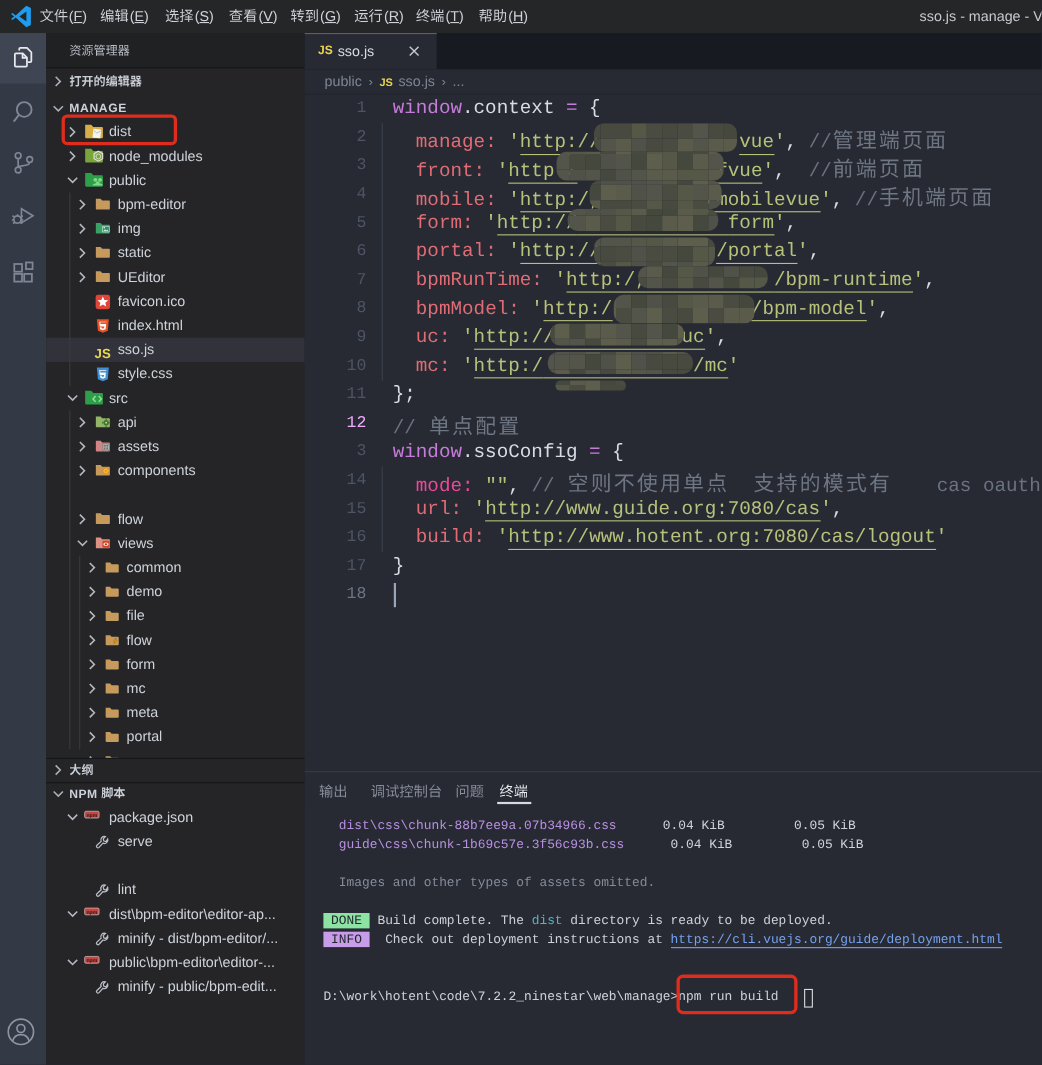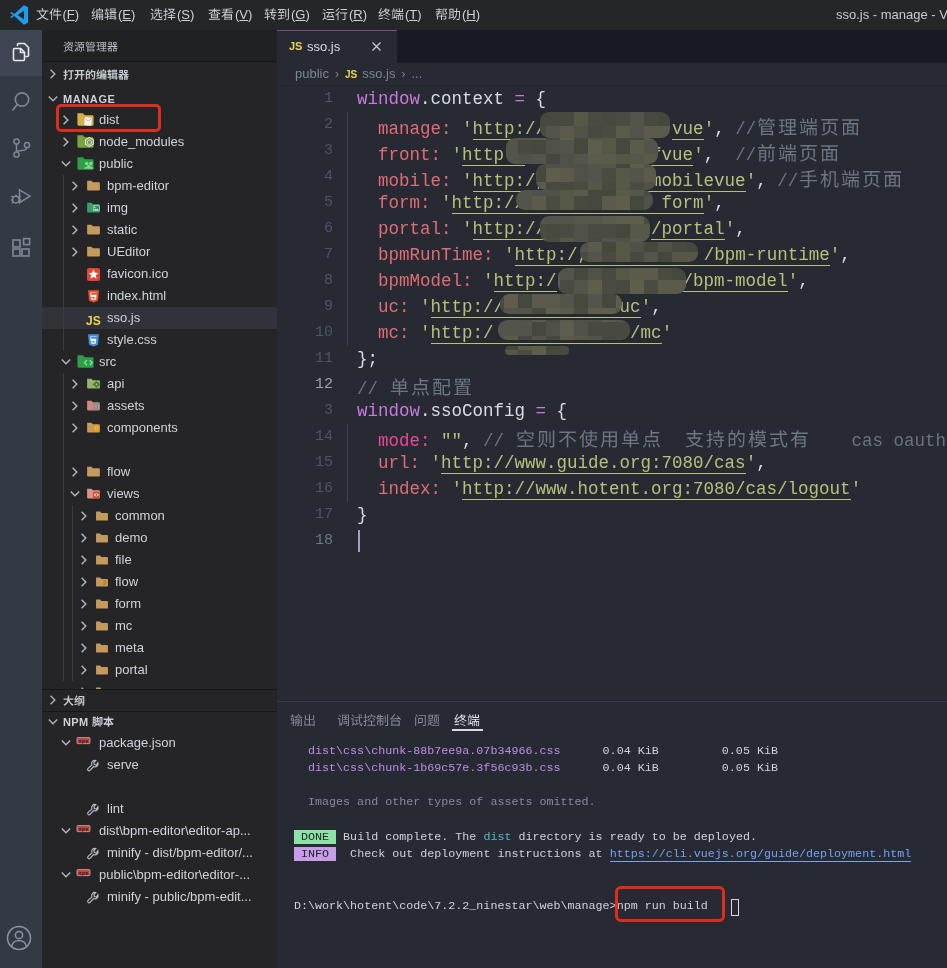--- a/index.html
+++ b/index.html
@@ -433,21 +433,21 @@
 <div class="ln" style="left:293px;top:112px;color:#4d5564">2</div>
 <div class="ln" style="left:293px;top:138px;color:#4d5564">3</div>
 <div class="ln" style="left:293px;top:164px;color:#4d5564">4</div>
 <div class="ln" style="left:293px;top:190px;color:#4d5564">5</div>
 <div class="ln" style="left:293px;top:216px;color:#4d5564">6</div>
 <div class="ln" style="left:293px;top:242px;color:#4d5564">7</div>
 <div class="ln" style="left:293px;top:268px;color:#4d5564">8</div>
 <div class="ln" style="left:293px;top:294px;color:#4d5564">9</div>
 <div class="ln" style="left:293px;top:320px;color:#4d5564">10</div>
 <div class="ln" style="left:293px;top:346px;color:#4d5564">11</div>
-<div class="ln" style="left:293px;top:372px;color:#a3a3a3">12</div>
+<div class="ln" style="left:293px;top:372px;color:#f0abfc">12</div>
 <div class="ln" style="left:293px;top:398px;color:#4d5564">3</div>
 <div class="ln" style="left:293px;top:424px;color:#4d5564">14</div>
 <div class="ln" style="left:293px;top:450px;color:#4d5564">15</div>
 <div class="ln" style="left:293px;top:476px;color:#4d5564">16</div>
 <div class="ln" style="left:293px;top:502px;color:#4d5564">17</div>
 <div class="ln" style="left:293px;top:528px;color:#6d7584">18</div>
 <div class="cl" style="top:86px"><span style="color:#c77bdb">window</span>.context <span style="color:#c77bdb">=</span> {</div>
 <div class="cl" style="top:112px">  <span style="color:#e06c75">manage:</span> <span style="color:#b6c17a">'</span><span style="color:#b6c17a"><u>http://</u></span><span style="color:#b6c17a">            </span><span style="color:#b6c17a"><u>vue</u></span><span style="color:#b6c17a">'</span>, <span style="color:#6a7280">//</span><svg style="vertical-align:-5.5px;" width="105.0" height="27.5" viewBox="0 0 105.0 27.5">
         <path fill="#6e7683" d="M5 13.7V23.6H6.5V22.9H15.6V23.5H17.1V18.8H6.5V17.5H16V13.7ZM15.6 21.8H6.5V20H15.6ZM9.4 10.2C9.6 10.6 9.8 11 9.9 11.4H2.9V14.6H4.3V12.5H16.9V14.6H18.4V11.4H11.4C11.2 10.9 10.9 10.4 10.6 9.9ZM6.5 14.8H14.7V16.5H6.5ZM4.2 6C3.7 7.7 2.9 9.3 1.8 10.3C2.2 10.5 2.8 10.8 3.1 11C3.6 10.4 4.1 9.6 4.6 8.7H5.9C6.3 9.4 6.7 10.2 6.9 10.8L8.1 10.4C8 9.9 7.6 9.3 7.3 8.7H10.2V7.6H5.1C5.3 7.2 5.4 6.7 5.6 6.3ZM12.2 6C11.9 7.4 11.2 8.8 10.3 9.7C10.7 9.8 11.3 10.1 11.5 10.3C11.9 9.9 12.3 9.3 12.6 8.7H14C14.5 9.4 15.1 10.3 15.3 10.8L16.5 10.3C16.3 9.9 15.9 9.3 15.5 8.7H18.9V7.6H13.1C13.3 7.2 13.5 6.7 13.6 6.3Z M31 11.8H34V14.2H31ZM35.2 11.8H38.1V14.2H35.2ZM31 8.2H34V10.6H31ZM35.2 8.2H38.1V10.6H35.2ZM28 21.6V22.9H40.4V21.6H35.3V19H39.7V17.7H35.3V15.5H39.5V7H29.7V15.5H33.8V17.7H29.5V19H33.8V21.6ZM22.7 20.1 23 21.6C24.7 21 26.9 20.3 28.9 19.6L28.7 18.2L26.6 18.9V14.2H28.5V12.9H26.6V8.7H28.8V7.4H22.9V8.7H25.2V12.9H23.1V14.2H25.2V19.4C24.3 19.7 23.4 19.9 22.7 20.1Z M44 9.7V11H50.4V9.7ZM44.6 12.1C45 14.2 45.3 17 45.4 18.9L46.5 18.7C46.5 16.8 46.1 14.1 45.7 11.9ZM45.9 6.7C46.3 7.5 46.9 8.7 47.1 9.5L48.4 9C48.1 8.3 47.6 7.1 47.1 6.3ZM50.7 16V23.5H52V17.2H53.7V23.4H54.8V17.2H56.6V23.3H57.7V17.2H59.5V22.2C59.5 22.4 59.4 22.5 59.3 22.5C59.1 22.5 58.6 22.5 58.1 22.5C58.3 22.8 58.4 23.3 58.5 23.6C59.4 23.6 59.9 23.6 60.3 23.4C60.7 23.2 60.7 22.9 60.7 22.2V16H55.8L56.4 14.2H61.2V12.9H50.1V14.2H54.8C54.7 14.8 54.6 15.4 54.4 16ZM51 7V11.6H60.5V7H59.1V10.3H56.3V6.1H54.9V10.3H52.3V7ZM48.5 11.7C48.3 14 47.8 17.4 47.4 19.4C46 19.8 44.8 20 43.8 20.2L44.2 21.7C45.9 21.2 48.2 20.6 50.5 20L50.3 18.7L48.5 19.2C48.9 17.1 49.4 14.2 49.7 12Z M72.8 13.3V16.7C72.8 18.7 72 21 65 22.4C65.3 22.7 65.7 23.3 65.8 23.6C73.2 22 74.3 19.3 74.3 16.7V13.3ZM74.4 19.9C76.6 21 79.4 22.6 80.8 23.6L81.7 22.5C80.2 21.4 77.4 19.9 75.2 19ZM67.2 10.7V19.6H68.7V12.1H78.4V19.6H79.9V10.7H73.1C73.4 10.1 73.8 9.3 74.2 8.5H81.8V7.1H65.4V8.5H72.5C72.3 9.2 72 10.1 71.7 10.7Z M92.4 15.7H96.4V17.8H92.4ZM92.4 14.5V12.4H96.4V14.5ZM92.4 19H96.4V21.2H92.4ZM86.1 7.3V8.7H93.4C93.3 9.5 93.1 10.4 92.9 11.1H87V23.6H88.3V22.6H100.6V23.6H102V11.1H94.4L95.1 8.7H103V7.3ZM88.3 21.2V12.4H91.1V21.2ZM100.6 21.2H97.7V12.4H100.6Z"></path>
       </svg></div>
@@ -467,21 +467,21 @@
 <div class="cl" style="top:372px"><span style="color:#6a7280">// </span><svg style="vertical-align:-5.5px;" width="84.0" height="27.5" viewBox="0 0 84.0 27.5">
         <path fill="#6e7683" d="M5.2 13.7H9.7V15.8H5.2ZM11.2 13.7H15.9V15.8H11.2ZM5.2 10.6H9.7V12.6H5.2ZM11.2 10.6H15.9V12.6H11.2ZM14.5 6.2C14 7.1 13.3 8.5 12.6 9.4H8L8.7 9C8.4 8.2 7.5 7 6.7 6.2L5.5 6.7C6.2 7.5 6.9 8.6 7.3 9.4H3.8V17H9.7V18.8H2V20.1H9.7V23.5H11.2V20.1H19V18.8H11.2V17H17.4V9.4H14.2C14.8 8.6 15.4 7.6 16 6.7Z M26.5 13.2H36.4V16.6H26.5ZM28.5 19.6C28.7 20.8 28.9 22.4 28.9 23.4L30.3 23.2C30.3 22.3 30.1 20.7 29.8 19.5ZM32.4 19.6C32.9 20.8 33.5 22.4 33.7 23.4L35.1 23C34.9 22 34.3 20.5 33.7 19.3ZM36.3 19.5C37.2 20.7 38.3 22.4 38.7 23.4L40.1 22.8C39.6 21.8 38.5 20.2 37.5 19ZM25.4 19.1C24.8 20.5 23.8 22 22.8 22.9L24.1 23.5C25.1 22.5 26.1 20.9 26.7 19.5ZM25.2 11.9V17.9H37.9V11.9H32.1V9.4H39.3V8.1H32.1V6.1H30.6V11.9Z M53.5 6.9V8.3H59.3V12.9H53.6V21.2C53.6 22.9 54.1 23.4 55.9 23.4C56.2 23.4 58.7 23.4 59.1 23.4C60.8 23.4 61.2 22.5 61.4 19.4C61 19.3 60.4 19 60.1 18.8C60 21.5 59.8 22 59 22C58.4 22 56.4 22 56 22C55.2 22 55 21.9 55 21.2V14.3H59.3V15.6H60.7V6.9ZM45.7 19H51V21H45.7ZM45.7 18V11.5H47V13C47 14.1 46.8 15.3 45.7 16.3C45.9 16.4 46.2 16.7 46.3 16.8C47.5 15.7 47.8 14.2 47.8 13.1V11.5H48.9V15.1C48.9 16 49.1 16.2 49.9 16.2C50 16.2 50.6 16.2 50.8 16.2H51V18ZM44.1 6.8V8.1H46.8V10.3H44.6V23.5H45.7V22.2H51V23.2H52.2V10.3H50V8.1H52.6V6.8ZM47.8 10.3V8.1H49V10.3ZM49.7 11.5H51V15.4L50.9 15.3C50.9 15.4 50.8 15.4 50.6 15.4C50.5 15.4 50 15.4 49.9 15.4C49.7 15.4 49.7 15.4 49.7 15.1Z M76.4 7.8H79.6V9.5H76.4ZM71.9 7.8H75.1V9.5H71.9ZM67.6 7.8H70.6V9.5H67.6ZM67.6 13.9V21.9H65.1V23H82V21.9H79.4V13.9H73.4L73.7 12.8H81.5V11.7H73.9L74.1 10.6H81V6.8H66.2V10.6H72.6L72.5 11.7H65.3V12.8H72.3L72.1 13.9ZM69 21.9V20.7H77.9V21.9ZM69 16.8H77.9V17.9H69ZM69 16V14.9H77.9V16ZM69 18.8H77.9V19.9H69Z"></path>
       </svg></div>
 <div class="cl" style="top:398px"><span style="color:#c77bdb">window</span>.ssoConfig <span style="color:#c77bdb">=</span> {</div>
 <div class="cl" style="top:424px">  <span style="color:#ec4899">mode:</span> <span style="color:#b6c17a">""</span>, <span style="color:#6a7280">// </span><svg style="vertical-align:-5.5px;" width="147.0" height="27.5" viewBox="0 0 147.0 27.5">
         <path fill="#6e7683" d="M11.7 11.8C13.7 12.8 16.2 14.3 17.5 15.3L18.5 14.2C17.1 13.3 14.5 11.8 12.6 10.9ZM8.3 10.8C6.8 12.1 4.9 13.4 2.6 14.2L3.5 15.4C5.7 14.5 7.8 13 9.3 11.7ZM2.5 21.6V22.9H18.6V21.6H11.2V16.8H16.7V15.5H4.5V16.8H9.7V21.6ZM9.1 6.4C9.4 7 9.7 7.8 10 8.4H2.4V12.7H3.9V9.7H17.1V12.2H18.6V8.4H11.7C11.4 7.7 11 6.7 10.5 6Z M28.1 19.9C29.3 20.8 30.8 22.2 31.6 23.1L32.5 22C31.7 21.2 30.2 19.9 29 19ZM24 7.1V18.6H25.3V8.4H30.8V18.6H32.2V7.1ZM37.8 6.2V21.5C37.8 21.9 37.7 22 37.3 22C37 22 35.8 22.1 34.4 22C34.7 22.4 34.9 23 35 23.5C36.7 23.5 37.8 23.4 38.4 23.2C39 23 39.3 22.5 39.3 21.5V6.2ZM34.3 7.8V19.2H35.6V7.8ZM27.3 9.7V15.1C27.3 17.7 26.8 20.6 22.9 22.5C23.1 22.7 23.6 23.3 23.7 23.6C28 21.5 28.7 18 28.7 15.1V9.7Z M53.6 13C55.9 14.5 58.7 16.7 60.1 18.2L61.2 17.1C59.8 15.6 56.9 13.5 54.7 12ZM44.3 7.4V8.9H52.8C50.9 12.1 47.6 15.3 43.8 17.2C44.1 17.5 44.6 18.1 44.8 18.4C47.4 17.1 49.8 15.1 51.7 12.9V23.5H53.3V10.9C53.8 10.3 54.2 9.6 54.6 8.9H60.7V7.4Z M75.4 6.2V8.2H70.1V9.5H75.4V11.4H70.7V16.6H75.3C75.2 17.7 74.9 18.7 74.3 19.6C73.3 18.8 72.4 18 71.8 17L70.7 17.4C71.4 18.6 72.3 19.6 73.4 20.5C72.5 21.3 71.2 22 69.4 22.4C69.7 22.7 70.1 23.3 70.3 23.6C72.2 23 73.6 22.2 74.6 21.3C76.5 22.5 78.9 23.2 81.6 23.6C81.8 23.2 82.2 22.6 82.5 22.3C79.7 22 77.3 21.3 75.4 20.3C76.2 19.2 76.5 17.9 76.7 16.6H81.7V11.4H76.8V9.5H82.3V8.2H76.8V6.2ZM72 12.6H75.4V14.6L75.4 15.4H72ZM76.8 12.6H80.3V15.4H76.7L76.8 14.6ZM69.3 6C68.2 8.9 66.3 11.7 64.4 13.6C64.6 13.9 65 14.6 65.2 15C65.9 14.2 66.6 13.4 67.3 12.5V23.6H68.7V10.4C69.4 9.1 70.1 7.8 70.6 6.5Z M87.9 7.4V14.3C87.9 17 87.7 20.3 85.6 22.7C85.9 22.9 86.5 23.4 86.7 23.7C88.2 22 88.8 19.9 89.1 17.7H93.9V23.4H95.3V17.7H100.4V21.6C100.4 22 100.3 22.1 99.9 22.1C99.6 22.1 98.3 22.1 97 22.1C97.1 22.5 97.4 23.1 97.4 23.4C99.2 23.5 100.3 23.4 101 23.2C101.6 23 101.9 22.6 101.9 21.6V7.4ZM89.3 8.8H93.9V11.8H89.3ZM100.4 8.8V11.8H95.3V8.8ZM89.3 13.2H93.9V16.4H89.2C89.3 15.7 89.3 15 89.3 14.3ZM100.4 13.2V16.4H95.3V13.2Z M110.2 13.7H114.7V15.8H110.2ZM116.2 13.7H120.9V15.8H116.2ZM110.2 10.6H114.7V12.6H110.2ZM116.2 10.6H120.9V12.6H116.2ZM119.5 6.2C119 7.1 118.3 8.5 117.6 9.4H113L113.7 9C113.4 8.2 112.5 7 111.7 6.2L110.5 6.7C111.2 7.5 111.9 8.6 112.3 9.4H108.8V17H114.7V18.8H107V20.1H114.7V23.5H116.2V20.1H124V18.8H116.2V17H122.4V9.4H119.2C119.8 8.6 120.4 7.6 121 6.7Z M131.5 13.2H141.4V16.6H131.5ZM133.5 19.6C133.7 20.8 133.9 22.4 133.9 23.4L135.3 23.2C135.3 22.3 135.1 20.7 134.8 19.5ZM137.4 19.6C137.9 20.8 138.5 22.4 138.7 23.4L140.1 23C139.9 22 139.3 20.5 138.7 19.3ZM141.3 19.5C142.2 20.7 143.3 22.4 143.7 23.4L145.1 22.8C144.6 21.8 143.5 20.2 142.5 19ZM130.4 19.1C129.8 20.5 128.8 22 127.8 22.9L129.1 23.5C130.1 22.5 131.1 20.9 131.7 19.5ZM130.2 11.9V17.9H142.9V11.9H137.1V9.4H144.3V8.1H137.1V6.1H135.6V11.9Z"></path>
       </svg><span style="display:inline-block;width:22px"></span><svg style="vertical-align:-5.5px;" width="126.0" height="27.5" viewBox="0 0 126.0 27.5">
         <path fill="#6e7683" d="M9.7 6.1V9H2.5V10.4H9.7V13.3H3.3V14.7H5.4L5 14.9C6 16.9 7.4 18.6 9.2 19.9C7 21.1 4.4 21.8 1.7 22.2C2 22.5 2.3 23.2 2.5 23.6C5.4 23 8.1 22.2 10.5 20.8C12.7 22.1 15.3 23 18.4 23.4C18.6 23.1 19 22.4 19.3 22.1C16.5 21.7 14 21 11.9 19.9C14.1 18.5 15.9 16.5 16.9 13.9L16 13.3L15.7 13.3H11.2V10.4H18.5V9H11.2V6.1ZM6.4 14.7H14.9C13.9 16.6 12.4 18.1 10.6 19.2C8.8 18 7.4 16.5 6.4 14.7Z M30.5 18.2C31.3 19.2 32.2 20.6 32.6 21.5L33.8 20.8C33.4 19.9 32.4 18.5 31.6 17.5ZM33.9 6.2V8.5H29.8V9.8H33.9V12.3H28.9V13.6H36.4V15.7H29.1V17H36.4V21.8C36.4 22.1 36.3 22.2 36 22.2C35.8 22.2 34.7 22.2 33.7 22.2C33.9 22.6 34.1 23.1 34.1 23.5C35.5 23.5 36.5 23.5 37 23.3C37.6 23.1 37.8 22.7 37.8 21.8V17H40.1V15.7H37.8V13.6H40.2V12.3H35.3V9.8H39.3V8.5H35.3V6.2ZM25.2 6.1V9.9H22.8V11.2H25.2V15.4C24.2 15.7 23.3 16 22.5 16.2L22.9 17.6L25.2 16.8V21.8C25.2 22.1 25.2 22.2 24.9 22.2C24.7 22.2 24 22.2 23.1 22.2C23.3 22.6 23.5 23.2 23.5 23.5C24.7 23.5 25.5 23.5 25.9 23.2C26.4 23 26.6 22.6 26.6 21.8V16.4L28.6 15.7L28.5 14.4L26.6 15V11.2H28.6V9.9H26.6V6.1Z M53.5 14C54.5 15.4 55.8 17.3 56.4 18.4L57.6 17.7C57 16.6 55.7 14.7 54.6 13.4ZM47.6 6C47.4 7 47.1 8.2 46.8 9.1H44.7V23.1H46V21.6H51.3V9.1H48.1C48.4 8.3 48.8 7.3 49.1 6.3ZM46 10.4H50V14.4H46ZM46 20.3V15.7H50V20.3ZM54.4 6C53.8 8.6 52.7 11.2 51.4 12.9C51.8 13.1 52.3 13.5 52.6 13.8C53.3 12.8 53.9 11.7 54.4 10.4H59.3C59 18 58.7 20.9 58.1 21.6C57.9 21.8 57.7 21.9 57.3 21.9C56.9 21.9 55.7 21.9 54.5 21.8C54.7 22.2 54.9 22.8 55 23.2C56 23.2 57.1 23.3 57.8 23.2C58.5 23.1 58.9 23 59.3 22.4C60.1 21.5 60.3 18.5 60.6 9.8C60.7 9.6 60.7 9.1 60.7 9.1H54.9C55.2 8.2 55.5 7.2 55.7 6.3Z M73 14.1H79.6V15.5H73ZM73 11.7H79.6V13.1H73ZM77.9 6.1V7.7H75V6.1H73.6V7.7H70.8V8.9H73.6V10.3H75V8.9H77.9V10.3H79.3V8.9H82V7.7H79.3V6.1ZM71.6 10.7V16.5H75.5C75.4 17.1 75.4 17.6 75.2 18.1H70.5V19.3H74.8C74.1 20.8 72.7 21.8 69.9 22.4C70.2 22.7 70.6 23.2 70.7 23.6C74 22.8 75.5 21.4 76.3 19.4C77.2 21.5 79 22.9 81.5 23.6C81.7 23.2 82 22.7 82.4 22.4C80.2 21.9 78.6 20.9 77.7 19.3H81.9V18.1H76.7C76.7 17.6 76.8 17.1 76.9 16.5H81V10.7ZM67.3 6.1V9.7H65V11.1H67.3V11.1C66.8 13.7 65.7 16.7 64.6 18.3C64.9 18.6 65.2 19.3 65.4 19.7C66.1 18.6 66.8 16.8 67.3 15V23.5H68.7V13.8C69.2 14.8 69.8 16 70 16.6L71 15.6C70.6 15 69.2 12.6 68.7 11.9V11.1H70.7V9.7H68.7V6.1Z M98.5 7C99.5 7.7 100.6 8.7 101.2 9.4L102.2 8.5C101.6 7.8 100.4 6.9 99.4 6.2ZM95.7 6.2C95.7 7.3 95.8 8.5 95.8 9.6H86V11H95.9C96.4 18.1 98 23.6 101.1 23.6C102.6 23.6 103.1 22.6 103.4 19.3C103 19.2 102.4 18.8 102.1 18.5C102 21.1 101.8 22.1 101.2 22.1C99.4 22.1 97.9 17.5 97.4 11H103V9.6H97.3C97.3 8.5 97.3 7.4 97.3 6.2ZM86.1 21.6 86.6 23C89 22.5 92.5 21.7 95.7 20.9L95.6 19.6L91.6 20.5V15.2H95.1V13.9H86.7V15.2H90.1V20.8Z M113.4 6.1C113.2 6.9 112.9 7.7 112.6 8.5H107.2V9.9H112C110.8 12.4 109 14.7 106.8 16.3C107 16.5 107.5 17 107.7 17.4C108.9 16.5 109.9 15.5 110.8 14.3V23.5H112.3V19.8H120.2V21.8C120.2 22 120.1 22.2 119.8 22.2C119.4 22.2 118.3 22.2 117 22.1C117.2 22.5 117.4 23.1 117.5 23.5C119.1 23.5 120.2 23.5 120.8 23.3C121.4 23 121.6 22.6 121.6 21.8V12.1H112.4C112.8 11.4 113.2 10.6 113.5 9.9H123.8V8.5H114.1C114.4 7.8 114.6 7.1 114.9 6.4ZM112.3 16.5H120.2V18.5H112.3ZM112.3 15.3V13.4H120.2V15.3Z"></path>
       </svg><span style="display:inline-block;width:42px"></span><span style="color:#6a7280">cas oauth bas</span></div>
 <div class="cl" style="top:450px">  <span style="color:#e06c75">url:</span> <span style="color:#b6c17a">'</span><span style="color:#b6c17a"><u>http://www.guide.org:7080/cas</u></span><span style="color:#b6c17a">'</span>,</div>
-<div class="cl" style="top:476px">  <span style="color:#e06c75">index:</span> <span style="color:#b6c17a">'</span><span style="color:#b6c17a"><u>http://www.hotent.org:7080/cas/logout</u></span><span style="color:#b6c17a">'</span></div>
+<div class="cl" style="top:476px">  <span style="color:#e06c75">build:</span> <span style="color:#b6c17a">'</span><span style="color:#b6c17a"><u>http://www.hotent.org:7080/cas/logout</u></span><span style="color:#b6c17a">'</span></div>
 <div class="cl" style="top:502px">}</div>
 <div class="ab" style="left:358px;top:530px;width:2px;height:22px;background:#9aa5b5"></div>
 <div class="ab" style="left:347px;top:112px;width:1px;height:234px;background:#3a404b"></div>
 <div class="ab" style="left:347px;top:424px;width:1px;height:78px;background:#3a404b"></div>
 <svg class="ab" style="left:540px;top:112px" width="130" height="26">
       <defs>
         <clipPath id="c540_112">
           <rect x="0" y="0" width="130" height="26" rx="9"></rect>
         </clipPath>
       </defs>
@@ -805,19 +805,19 @@
         <path fill="#868d99" d="M1.4 5C2.1 5.6 2.9 6.5 3.3 7.1L4 6.4C3.6 5.8 2.7 5 2 4.4ZM0.6 8.2V9.2H2.4V13.7C2.4 14.4 1.9 14.9 1.7 15.1C1.8 15.2 2.2 15.6 2.3 15.8C2.4 15.5 2.8 15.3 4.5 13.9C4.3 14.5 4 15.1 3.7 15.6C3.9 15.7 4.3 16 4.4 16.1C5.7 14.3 5.8 11.6 5.8 9.6V5.6H11.1V14.9C11.1 15.1 11.1 15.2 10.9 15.2C10.7 15.2 10.1 15.2 9.4 15.2C9.5 15.4 9.7 15.8 9.7 16.1C10.6 16.1 11.2 16.1 11.5 15.9C11.9 15.8 12 15.5 12 14.9V4.7H5V9.6C5 10.8 4.9 12.3 4.6 13.6C4.5 13.4 4.4 13.1 4.3 12.9L3.3 13.7V8.2ZM8.1 6V7.1H6.7V7.9H8.1V9.2H6.4V9.9H10.6V9.2H8.9V7.9H10.3V7.1H8.9V6ZM6.7 11V14.6H7.4V14H10.2V11ZM7.4 11.7H9.4V13.3H7.4Z M14.6 5C15.2 5.6 16.1 6.4 16.4 6.9L17.1 6.3C16.7 5.7 15.9 5 15.2 4.4ZM23.1 4.7C23.6 5.3 24.2 6.1 24.5 6.6L25.2 6.1C24.9 5.6 24.3 4.9 23.8 4.3ZM13.7 8.2V9.2H15.5V13.9C15.5 14.4 15.1 14.8 14.8 14.9C15 15.1 15.2 15.5 15.3 15.8C15.5 15.5 15.9 15.3 18.1 13.8C18 13.6 17.9 13.2 17.8 13L16.4 13.9V8.2ZM21.7 4.2 21.8 6.9H17.5V7.8H21.8C22.1 12.7 22.7 16 24.3 16.1C24.8 16.1 25.3 15.5 25.6 13.3C25.4 13.3 25 13 24.8 12.8C24.7 14.1 24.6 14.8 24.3 14.8C23.5 14.8 23 11.8 22.8 7.8H25.5V6.9H22.8C22.7 6 22.7 5.1 22.7 4.2ZM17.7 14.3 18 15.2C19 14.9 20.5 14.5 21.8 14.1L21.7 13.2L20.2 13.6V10.6H21.4V9.7H17.9V10.6H19.3V13.9Z M35 7.9C35.9 8.6 37 9.7 37.5 10.3L38.1 9.6C37.6 9.1 36.5 8.1 35.6 7.4ZM33.3 7.4C32.7 8.2 31.7 9.1 30.8 9.7C31 9.9 31.3 10.2 31.4 10.4C32.4 9.7 33.4 8.7 34.1 7.7ZM28.1 4.1V6.7H26.6V7.6H28.1V10.7C27.5 10.9 26.9 11.1 26.4 11.3L26.6 12.2L28.1 11.7V14.9C28.1 15.1 28.1 15.1 27.9 15.1C27.8 15.1 27.2 15.1 26.7 15.1C26.8 15.4 26.9 15.8 27 16C27.8 16 28.3 16 28.6 15.8C28.9 15.7 29 15.4 29 14.9V11.4L30.4 10.9L30.3 10L29 10.4V7.6H30.4V6.7H29V4.1ZM30.3 14.8V15.7H38.5V14.8H35V11.6H37.6V10.7H31.4V11.6H34V14.8ZM33.6 4.4C33.8 4.8 34 5.3 34.2 5.7H30.8V8H31.7V6.6H37.5V7.9H38.4V5.7H35.3C35.1 5.3 34.8 4.7 34.6 4.1Z M47.8 5.4V12.6H48.7V5.4ZM50.1 4.3V14.8C50.1 15 50 15.1 49.8 15.1C49.6 15.1 48.9 15.1 48.1 15C48.2 15.3 48.4 15.8 48.4 16.1C49.4 16.1 50.1 16 50.5 15.9C50.9 15.7 51.1 15.4 51.1 14.8V4.3ZM40.8 4.5C40.6 5.7 40.1 7 39.5 7.9C39.8 8 40.2 8.2 40.4 8.3C40.6 7.9 40.8 7.4 41.1 6.9H42.8V8.3H39.6V9.2H42.8V10.5H40.2V15.1H41.1V11.4H42.8V16.1H43.7V11.4H45.5V14.1C45.5 14.2 45.5 14.2 45.3 14.2C45.2 14.3 44.7 14.3 44.2 14.2C44.3 14.5 44.4 14.8 44.5 15.1C45.2 15.1 45.7 15.1 46 14.9C46.3 14.8 46.4 14.5 46.4 14.1V10.5H43.7V9.2H46.9V8.3H43.7V6.9H46.3V6H43.7V4.2H42.8V6H41.4C41.5 5.6 41.7 5.1 41.8 4.7Z M54.3 10.6V16.1H55.3V15.4H61.6V16.1H62.7V10.6ZM55.3 14.5V11.6H61.6V14.5ZM53.6 9.5C54.1 9.3 54.9 9.3 62.4 8.9C62.7 9.3 63 9.7 63.2 10L64 9.4C63.3 8.3 61.8 6.7 60.6 5.6L59.8 6.1C60.4 6.7 61.1 7.4 61.7 8.1L55 8.4C56.2 7.3 57.3 6 58.4 4.5L57.4 4.1C56.4 5.7 54.8 7.4 54.4 7.8C53.9 8.2 53.6 8.5 53.3 8.6C53.4 8.8 53.6 9.3 53.6 9.5Z"></path>
       </svg></div>
 <div class="ab" style="left:414px;top:708px;height:24px;line-height:24px"><svg style="vertical-align:-3.7px;" width="26.0" height="18.8" viewBox="0 0 26.0 18.8">
         <path fill="#868d99" d="M1.2 7.1V16.1H2.2V7.1ZM1.4 4.8C2 5.5 2.9 6.4 3.3 7L4 6.4C3.6 5.9 2.7 5 2.1 4.3ZM4.6 4.9V5.8H10.8V14.8C10.8 15 10.7 15.1 10.5 15.1C10.3 15.1 9.5 15.1 8.7 15C8.9 15.3 9 15.7 9.1 16C10.1 16 10.8 16 11.2 15.8C11.6 15.7 11.8 15.4 11.8 14.8V4.9ZM4.2 8.1V13.7H5.1V12.9H8.7V8.1ZM5.1 9H7.8V12H5.1Z M15.3 7.1H17.9V8.1H15.3ZM15.3 5.4H17.9V6.4H15.3ZM14.4 4.7V8.8H18.9V4.7ZM22 8.2C21.9 11.6 21.7 13.2 19 14.1C19.1 14.2 19.3 14.5 19.4 14.7C22.4 13.7 22.8 11.9 22.9 8.2ZM22.5 12.7C23.3 13.2 24.3 14.1 24.8 14.7L25.4 14.1C24.9 13.5 23.9 12.7 23.1 12.1ZM14.6 11.2C14.5 13 14.3 14.6 13.4 15.6C13.6 15.7 14 16 14.1 16.1C14.6 15.5 14.9 14.7 15.1 13.8C16.3 15.5 18.2 15.8 21 15.8H25.2C25.2 15.6 25.4 15.2 25.5 15C24.8 15 21.6 15 21 15C19.4 15 18.1 14.9 17.1 14.5V12.7H19.3V11.9H17.1V10.5H19.5V9.7H13.6V10.5H16.3V14C15.9 13.7 15.6 13.3 15.3 12.8C15.4 12.3 15.4 11.8 15.4 11.2ZM20 6.8V12.3H20.8V7.6H23.9V12.2H24.8V6.8H22.3C22.5 6.4 22.7 6 22.8 5.6H25.4V4.8H19.5V5.6H21.9C21.7 6 21.6 6.4 21.4 6.8Z"></path>
       </svg></div>
 <div class="ab" style="left:454px;top:708px;height:24px;line-height:24px"><svg style="vertical-align:-3.7px;" width="26.0" height="18.8" viewBox="0 0 26.0 18.8">
         <path fill="#e9ebef" d="M0.5 14.4 0.6 15.3C1.9 15.1 3.6 14.7 5.2 14.4L5.1 13.5C3.4 13.9 1.6 14.2 0.5 14.4ZM7.3 11.6C8.3 12 9.5 12.6 10.1 13.1L10.6 12.4C10 12 8.9 11.4 7.9 11ZM5.9 14.1C7.7 14.5 9.8 15.4 11 16.1L11.6 15.3C10.4 14.7 8.2 13.8 6.5 13.4ZM7.6 4.2C7.1 5.3 6.2 6.7 4.8 7.8L5.1 7.4L4.3 6.9C4 7.4 3.7 7.9 3.4 8.4L1.7 8.5C2.5 7.4 3.3 5.9 3.9 4.5L3 4.1C2.4 5.7 1.5 7.4 1.2 7.8C0.9 8.3 0.7 8.6 0.4 8.6C0.5 8.9 0.7 9.4 0.7 9.6C0.9 9.5 1.2 9.4 2.8 9.2C2.3 10 1.8 10.7 1.5 10.9C1.1 11.4 0.8 11.7 0.5 11.8C0.6 12 0.8 12.5 0.8 12.7C1.1 12.5 1.5 12.4 4.9 11.9C4.9 11.7 4.9 11.3 4.9 11.1L2.1 11.5C3.1 10.4 4 9.2 4.8 7.9C5 8 5.3 8.3 5.5 8.5C6 8.1 6.4 7.6 6.8 7.2C7.2 7.8 7.7 8.4 8.2 8.9C7.2 9.7 6.1 10.4 4.9 10.8C5.1 11 5.4 11.3 5.6 11.6C6.7 11.1 7.9 10.4 8.9 9.6C9.8 10.4 10.9 11.1 12.1 11.6C12.2 11.3 12.5 11 12.7 10.8C11.6 10.4 10.5 9.7 9.6 9C10.4 8.1 11.2 7 11.7 5.8L11.1 5.5L10.9 5.5H8C8.2 5.1 8.4 4.7 8.6 4.3ZM7.4 6.4H10.4C10 7.1 9.5 7.8 8.9 8.3C8.3 7.8 7.8 7.1 7.4 6.4Z M13.7 6.6V7.5H18V6.6ZM14.1 8.3C14.4 9.7 14.6 11.6 14.6 12.9L15.4 12.8C15.4 11.5 15.1 9.6 14.8 8.1ZM14.9 4.5C15.3 5.1 15.7 6 15.8 6.5L16.7 6.2C16.5 5.7 16.1 4.9 15.8 4.3ZM18.3 10.9V16.1H19.2V11.8H20.3V16H21.1V11.8H22.3V16H23.1V11.8H24.3V15.2C24.3 15.3 24.2 15.4 24.1 15.4C24 15.4 23.7 15.4 23.3 15.4C23.4 15.6 23.6 15.9 23.6 16.1C24.2 16.1 24.5 16.1 24.8 16C25.1 15.9 25.1 15.6 25.1 15.2V10.9H21.8L22.2 9.7H25.4V8.9H17.9V9.7H21.1C21 10.1 20.9 10.6 20.8 10.9ZM18.4 4.8V7.9H25V4.8H24V7H22.1V4.2H21.2V7H19.4V4.8ZM16.8 8C16.6 9.6 16.3 11.9 16 13.3C15.1 13.5 14.2 13.7 13.6 13.8L13.8 14.8C15 14.5 16.6 14.1 18.1 13.7L18 12.8L16.8 13.1C17.1 11.7 17.4 9.7 17.6 8.2Z"></path>
       </svg></div>
 <div class="ab" style="left:452px;top:729px;width:31px;height:2px;background:#d7dae0"></div>
 <div class="tl" style="left:294px;top:742.5px"><span style="color:#b990e3">  dist\css\chunk-88b7ee9a.07b34966.css      </span>0.04 KiB         0.05 KiB</div>
-<div class="tl" style="left:294px;top:759.8px"><span style="color:#b990e3">  dist\css\chunk-1b69c57e.3f56c93b.css      </span>0.04 KiB         0.05 KiB</div>
+<div class="tl" style="left:294px;top:759.8px"><span style="color:#b990e3">  guide\css\chunk-1b69c57e.3f56c93b.css      </span>0.04 KiB         0.05 KiB</div>
 <div class="tl" style="left:294px;top:794.4px"><span style="color:#858c98">  Images and other types of assets omitted.</span></div>
 <div class="tl" style="left:294px;top:829px"><span style="background:#8ce3a3;color:#23272e"> DONE </span> Build complete. The <span style="color:#56b6c2">dist</span> directory is ready to be deployed.</div>
 <div class="tl" style="left:294px;top:846.3px"><span style="background:#c79ce8;color:#23272e"> INFO </span>  Check out deployment instructions at <span style="color:#76a2ee"><u>https://cli.vuejs.org/guide/deployment.html</u></span></div>
 <div class="tl" style="left:294px;top:898.2px">D:\work\hotent\code\7.2.2_ninestar\web\manage&gt;npm run build</div>
 <div class="ab" style="left:615px;top:886px;width:110px;height:36px;border:3.5px solid #e02c1c;border-radius:6px"></div>
 <div class="ab" style="left:731px;top:899px;width:8px;height:17px;border:1.5px solid #d9dde3"></div>
 </div>
 </body></html>

